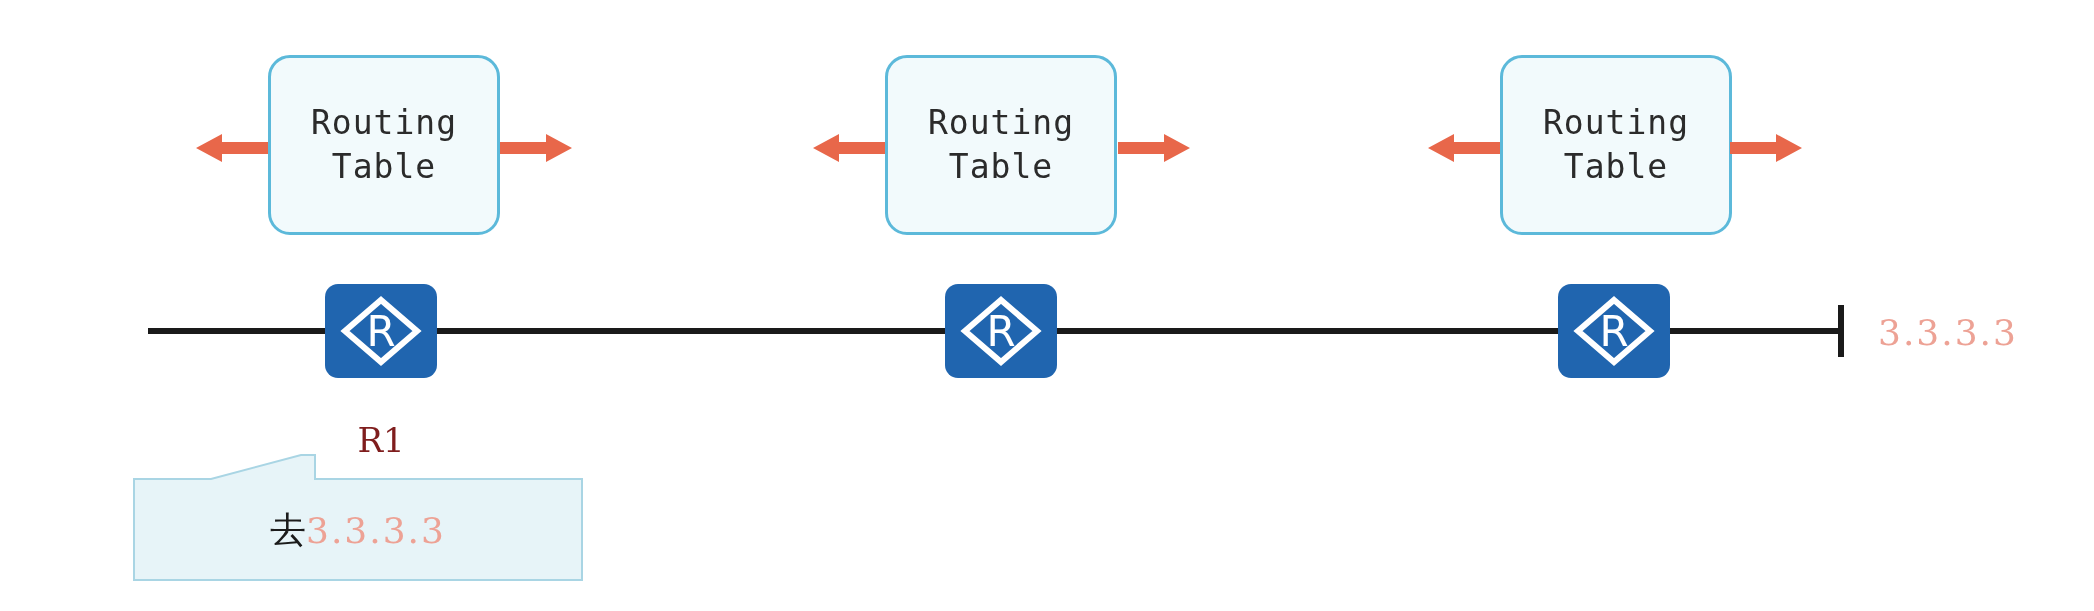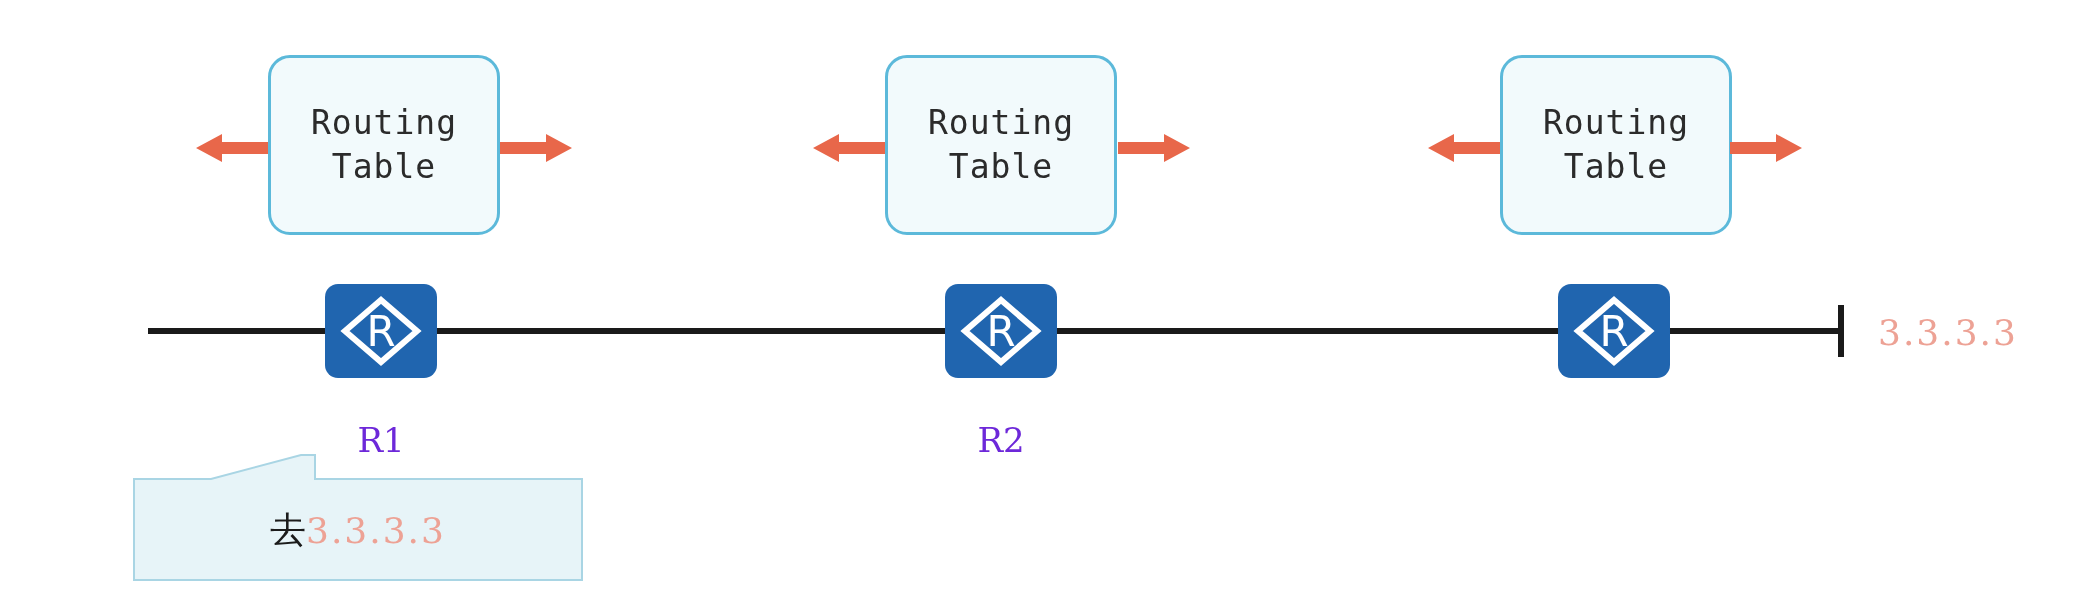--- a/index.html
+++ b/index.html
@@ -91,21 +91,21 @@
   .rtr-3 { left: 1558px; }
 
   
   .rtr-label {
     position: absolute;
     top: 420px;
     width: 160px;
     text-align: center;
     font-family: "DejaVu Serif", "Liberation Serif", serif;
     font-size: 34px;
-    color: #6d28d9;
+    color: #7f1d1d;
     letter-spacing: 0px;
   }
   .lbl-1 { left: 301px; }
   .lbl-2 { left: 921px; }
   .lbl-3 { left: 1533px; }
 
   
   .dest-addr {
     position: absolute;
     left: 1878px;
@@ -225,21 +225,20 @@
   </div>
   <div class="router rtr-3">
     <svg viewBox="0 0 112 94">
       <rect x="0" y="0" width="112" height="94" rx="13" ry="13" fill="#2065af"></rect>
       <path d="M56,16 L92,47 L56,78 L20,47 Z" fill="none" stroke="#ffffff" stroke-width="6"></path>
       <text x="56" y="62" text-anchor="middle" fill="#ffffff" font-family="DejaVu Sans, sans-serif" font-size="42" font-weight="400">R</text>
     </svg>
   </div>
 
   <div class="rtr-label lbl-1">R1</div>
-  <div class="rtr-label lbl-2">R2</div>
 
   <div class="dest-addr">3.3.3.3</div>
 
   <div class="callout">
     <svg viewBox="0 0 450 130" preserveAspectRatio="none">
       <path d="M1,27 L78,27 L168,3 L182,3 L182,27 L449,27 L449,128 L1,128 Z" fill="#e7f4f8" stroke="#a9d5e4" stroke-width="2"></path>
     </svg>
     <div class="callout-text">
       <span class="cn">去</span>
         <span class="ip">3.3.3.3</span>

